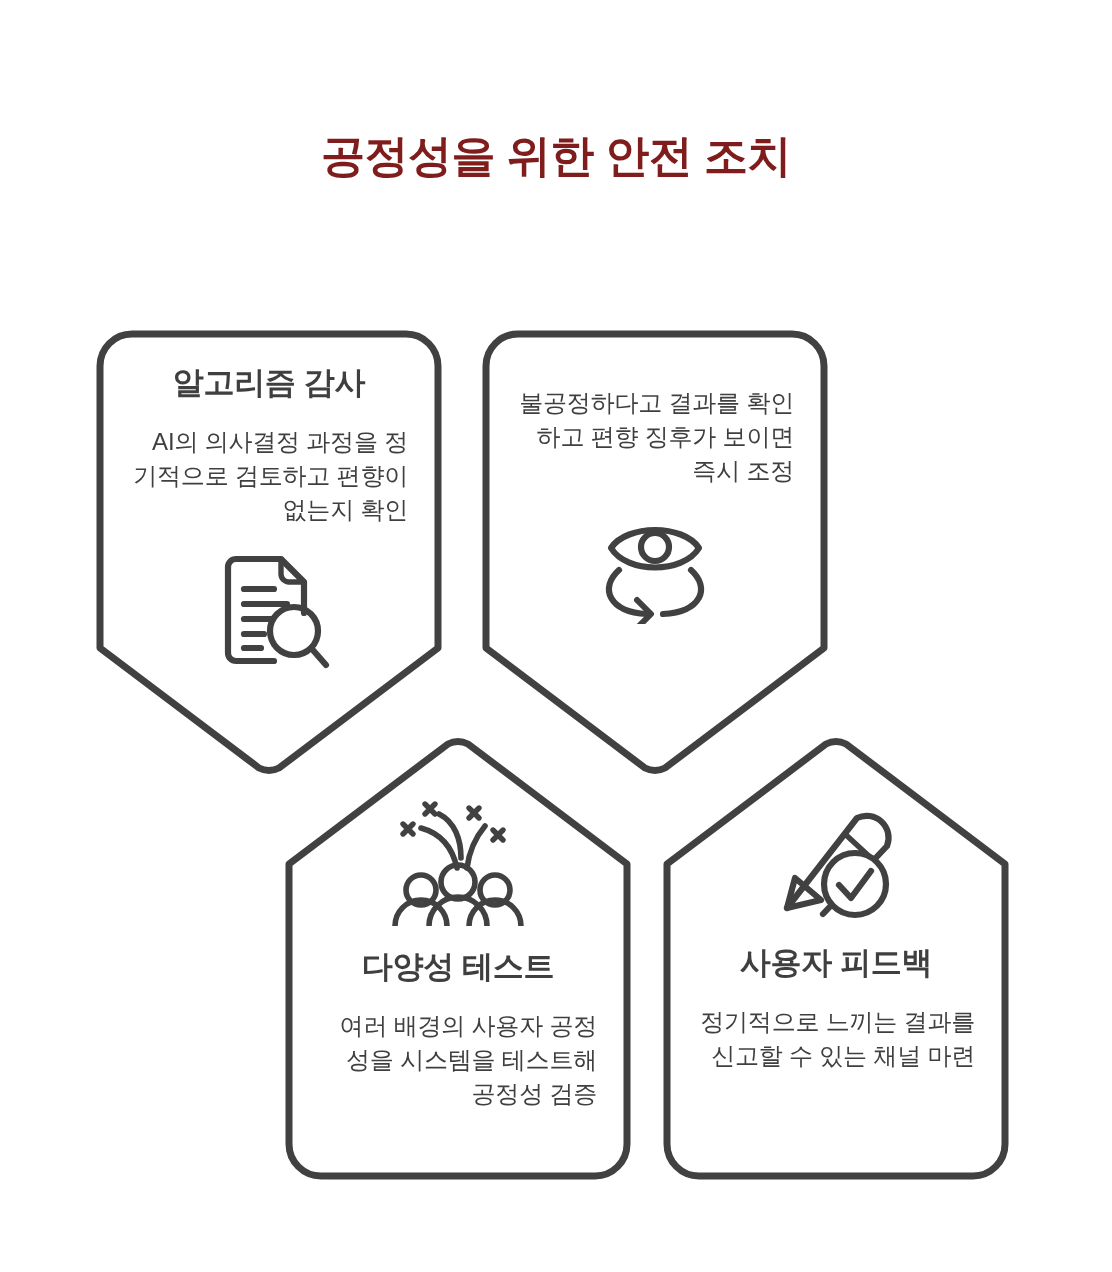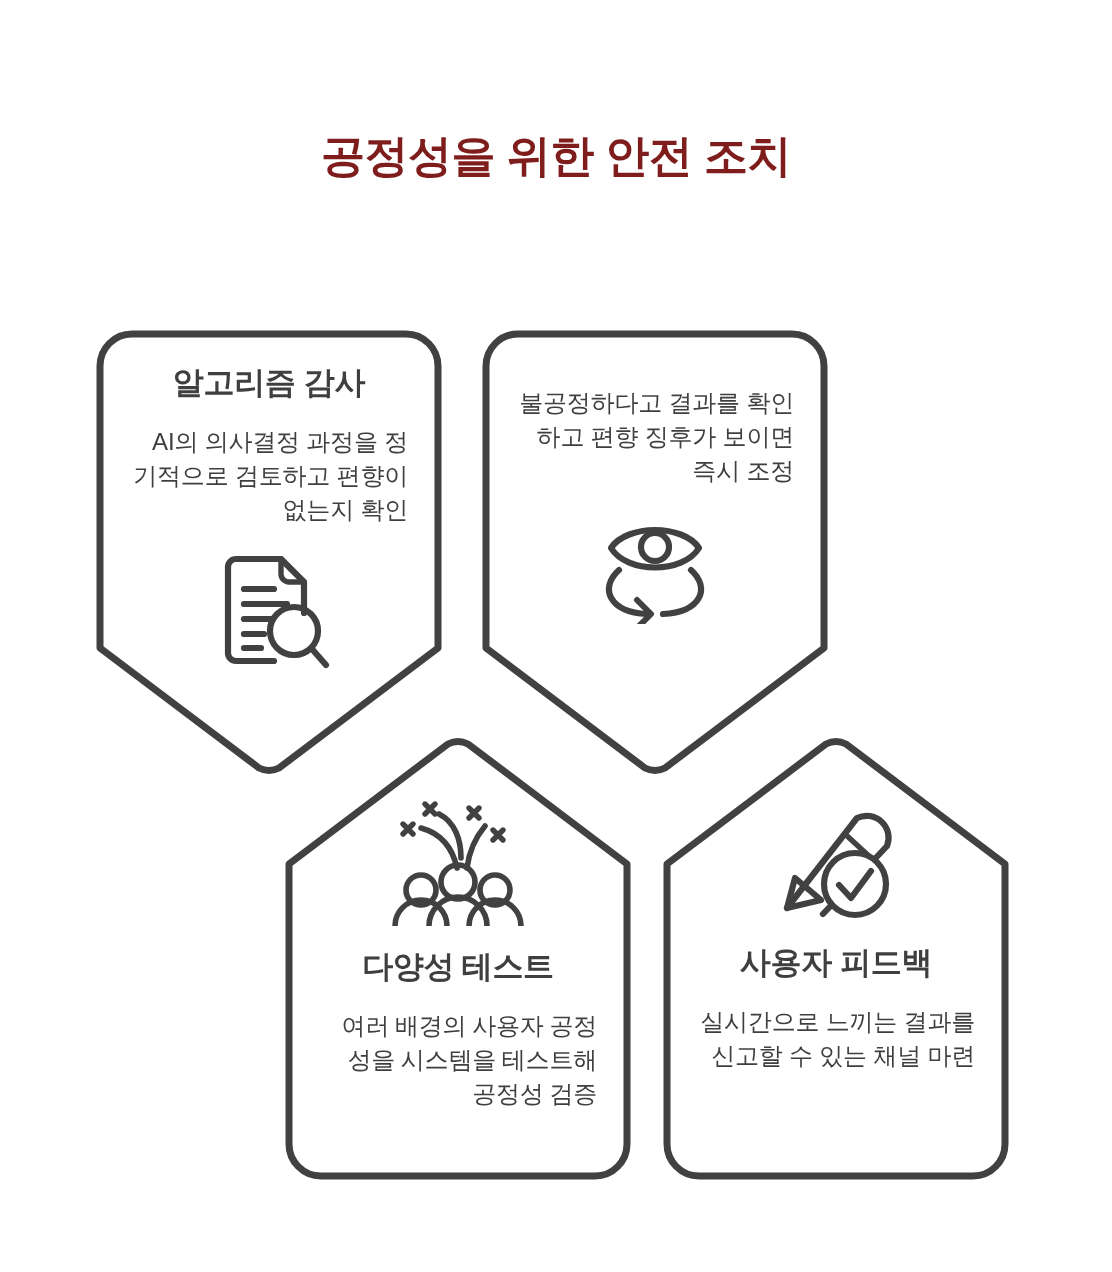--- a/index.html
+++ b/index.html
@@ -102,21 +102,21 @@
   }
   .card.bottom .card-heading {
     margin-top: 22px;
   }
   .card.bottom .card-desc {
     margin-top: 22px;
   }
   
   #card-1 { left: 96px;  top: 330px;  width: 346px; height: 446px; }
   #card-2 { left: 482px; top: 330px;  width: 346px; height: 446px; }
-  #card-3 { left: 285px; top: 738px;  width: 346px; height: 442px; font-family: Liberation Serif, serif; }
+  #card-3 { left: 285px; top: 738px;  width: 346px; height: 442px; }
   #card-4 { left: 663px; top: 738px;  width: 346px; height: 442px; }
   #card-1 .card-content,
   #card-2 .card-content { height: 392px; }
   #card-3 .card-content,
   #card-4 .card-content { height: 442px; }
 </style>
 </head>
 <body>
 
 <div id="canvas">
@@ -247,17 +247,17 @@
 
           <path d="M14 112 L 22 82 L 48 104 Z"></path>
 
           <path d="M72 38 L 98 62" stroke-width="5.4"></path>
 
           <circle cx="82" cy="88" r="31" fill="#ffffff"></circle>
           <path d="M66 89 l12 13 l20 -27"></path>
         </svg>
       </div>
       <div class="card-heading">사용자 피드백</div>
-      <div class="card-desc">실시간으로 느끼는 결과를 신고할 수 있는 채널 마련</div>
+      <div class="card-desc">정기적으로 느끼는 결과를 신고할 수 있는 채널 마련</div>
     </div>
   </div>
 
 </div>
 
 </body></html>

